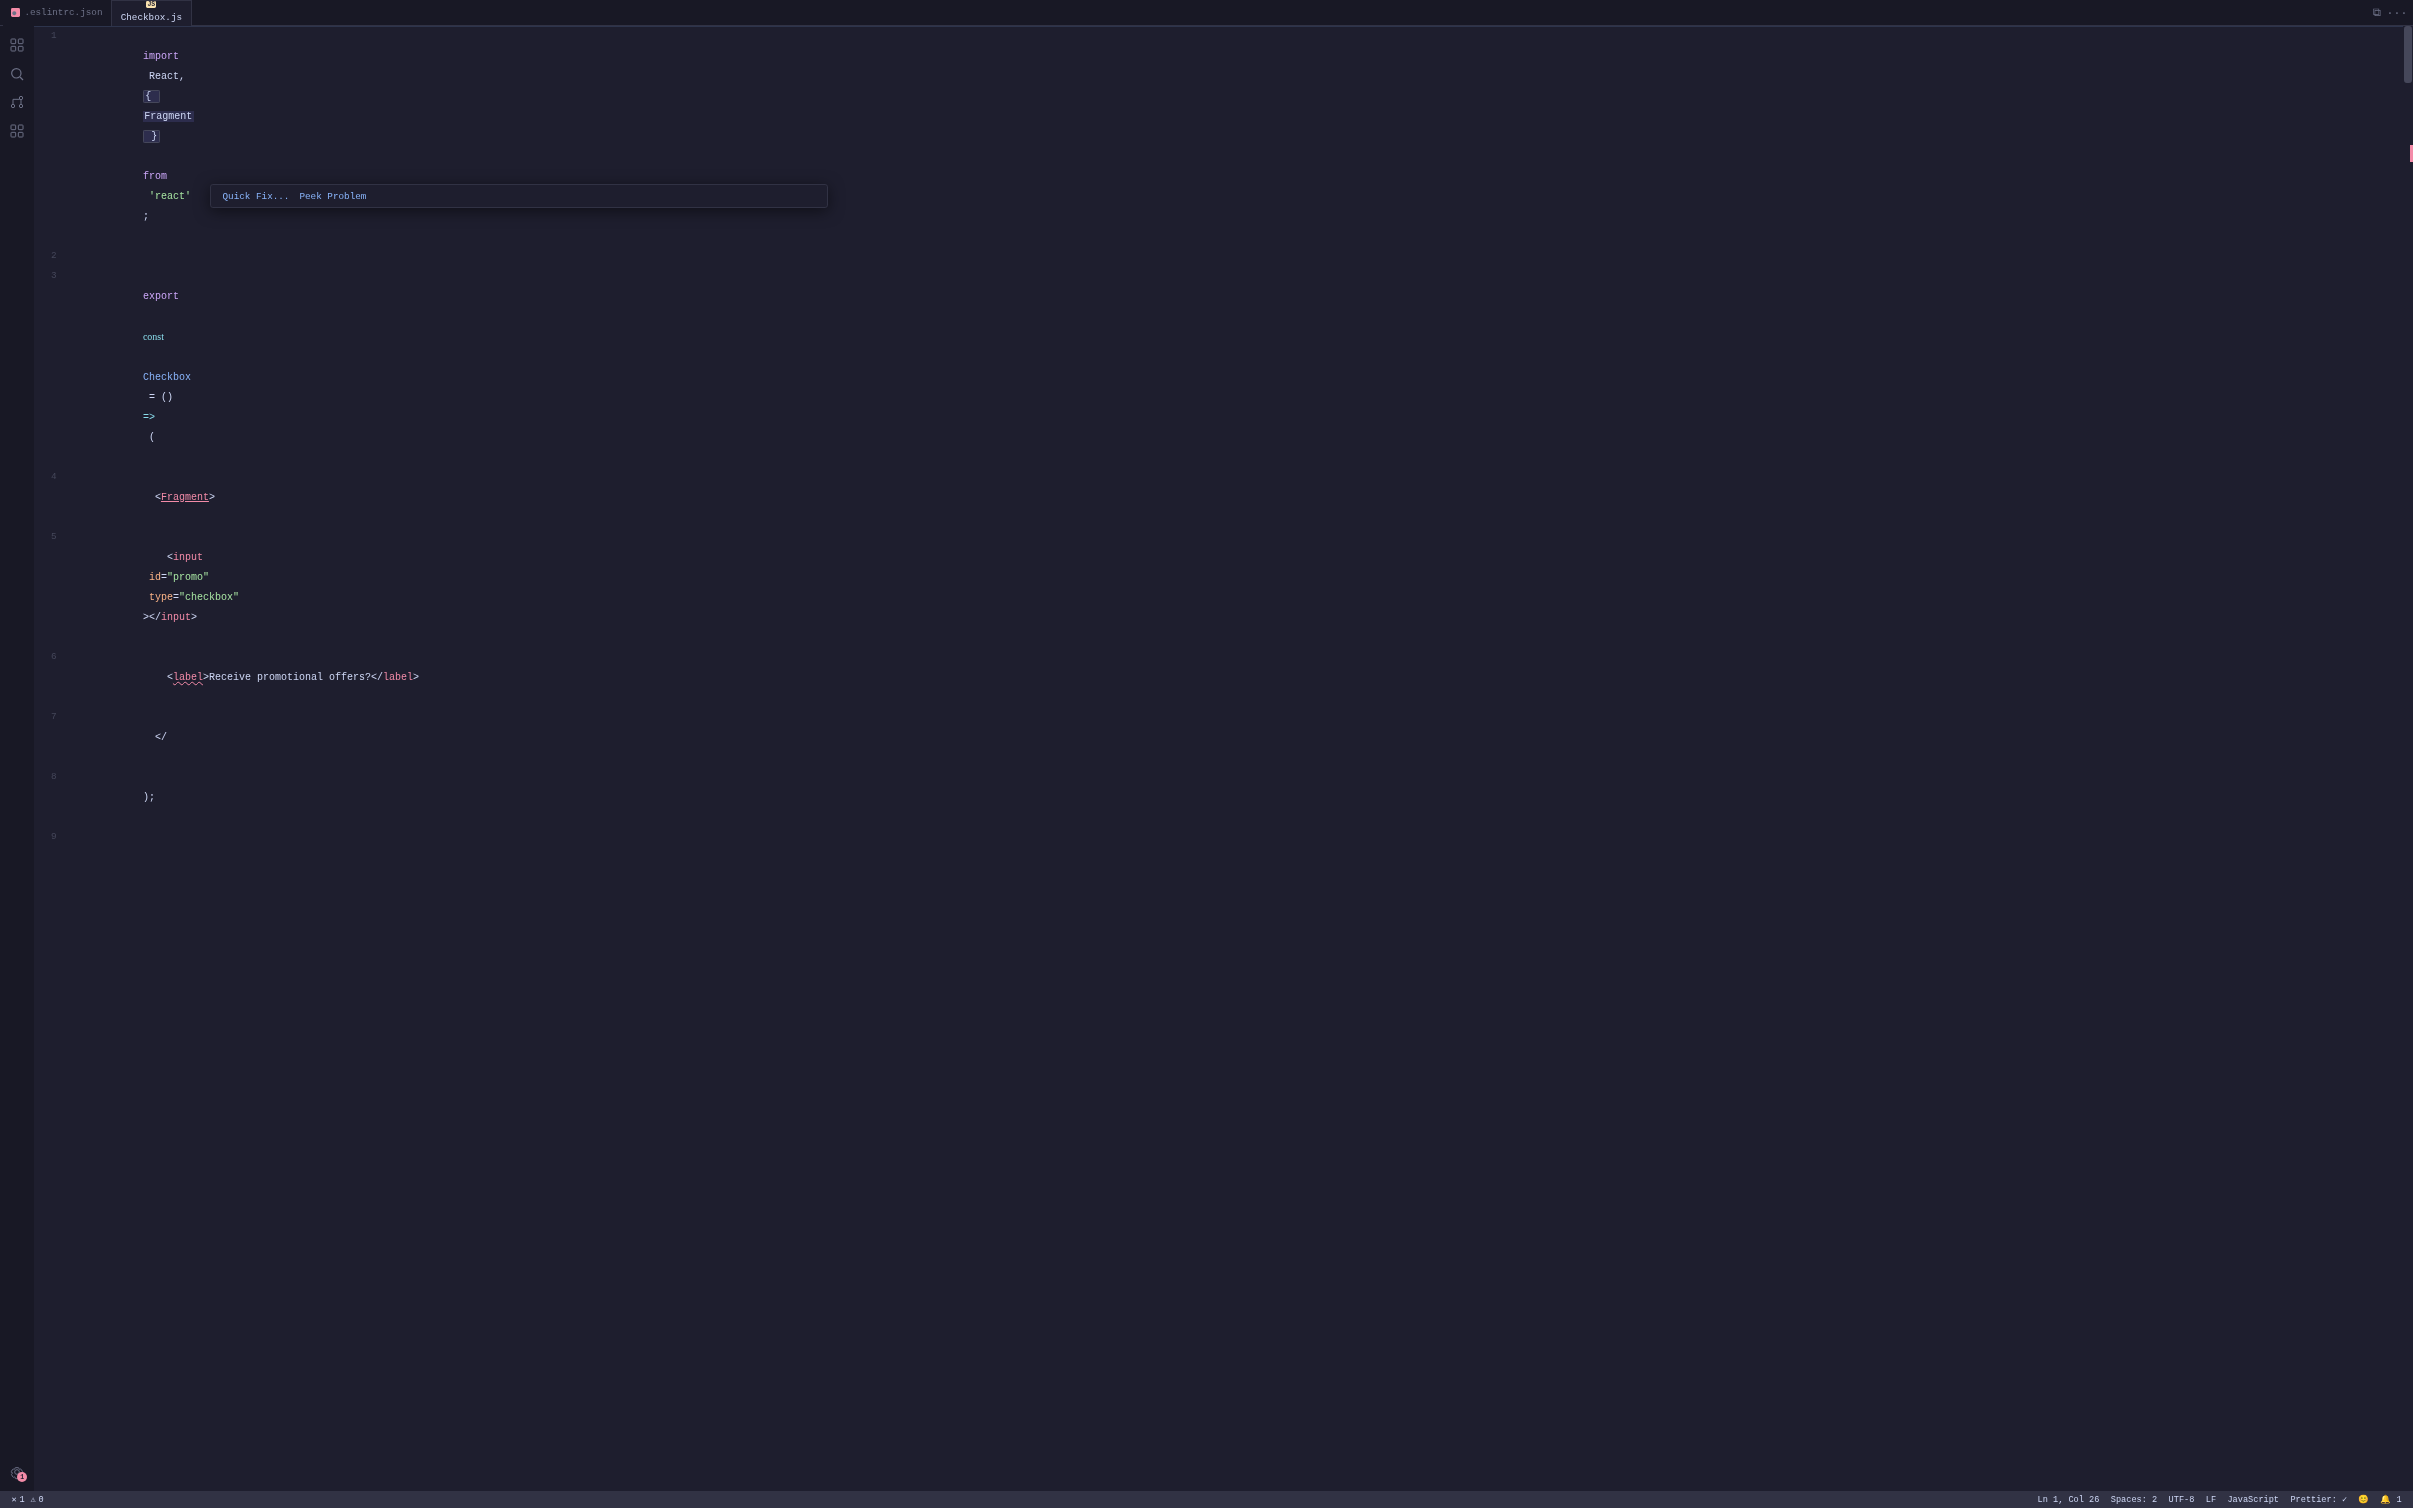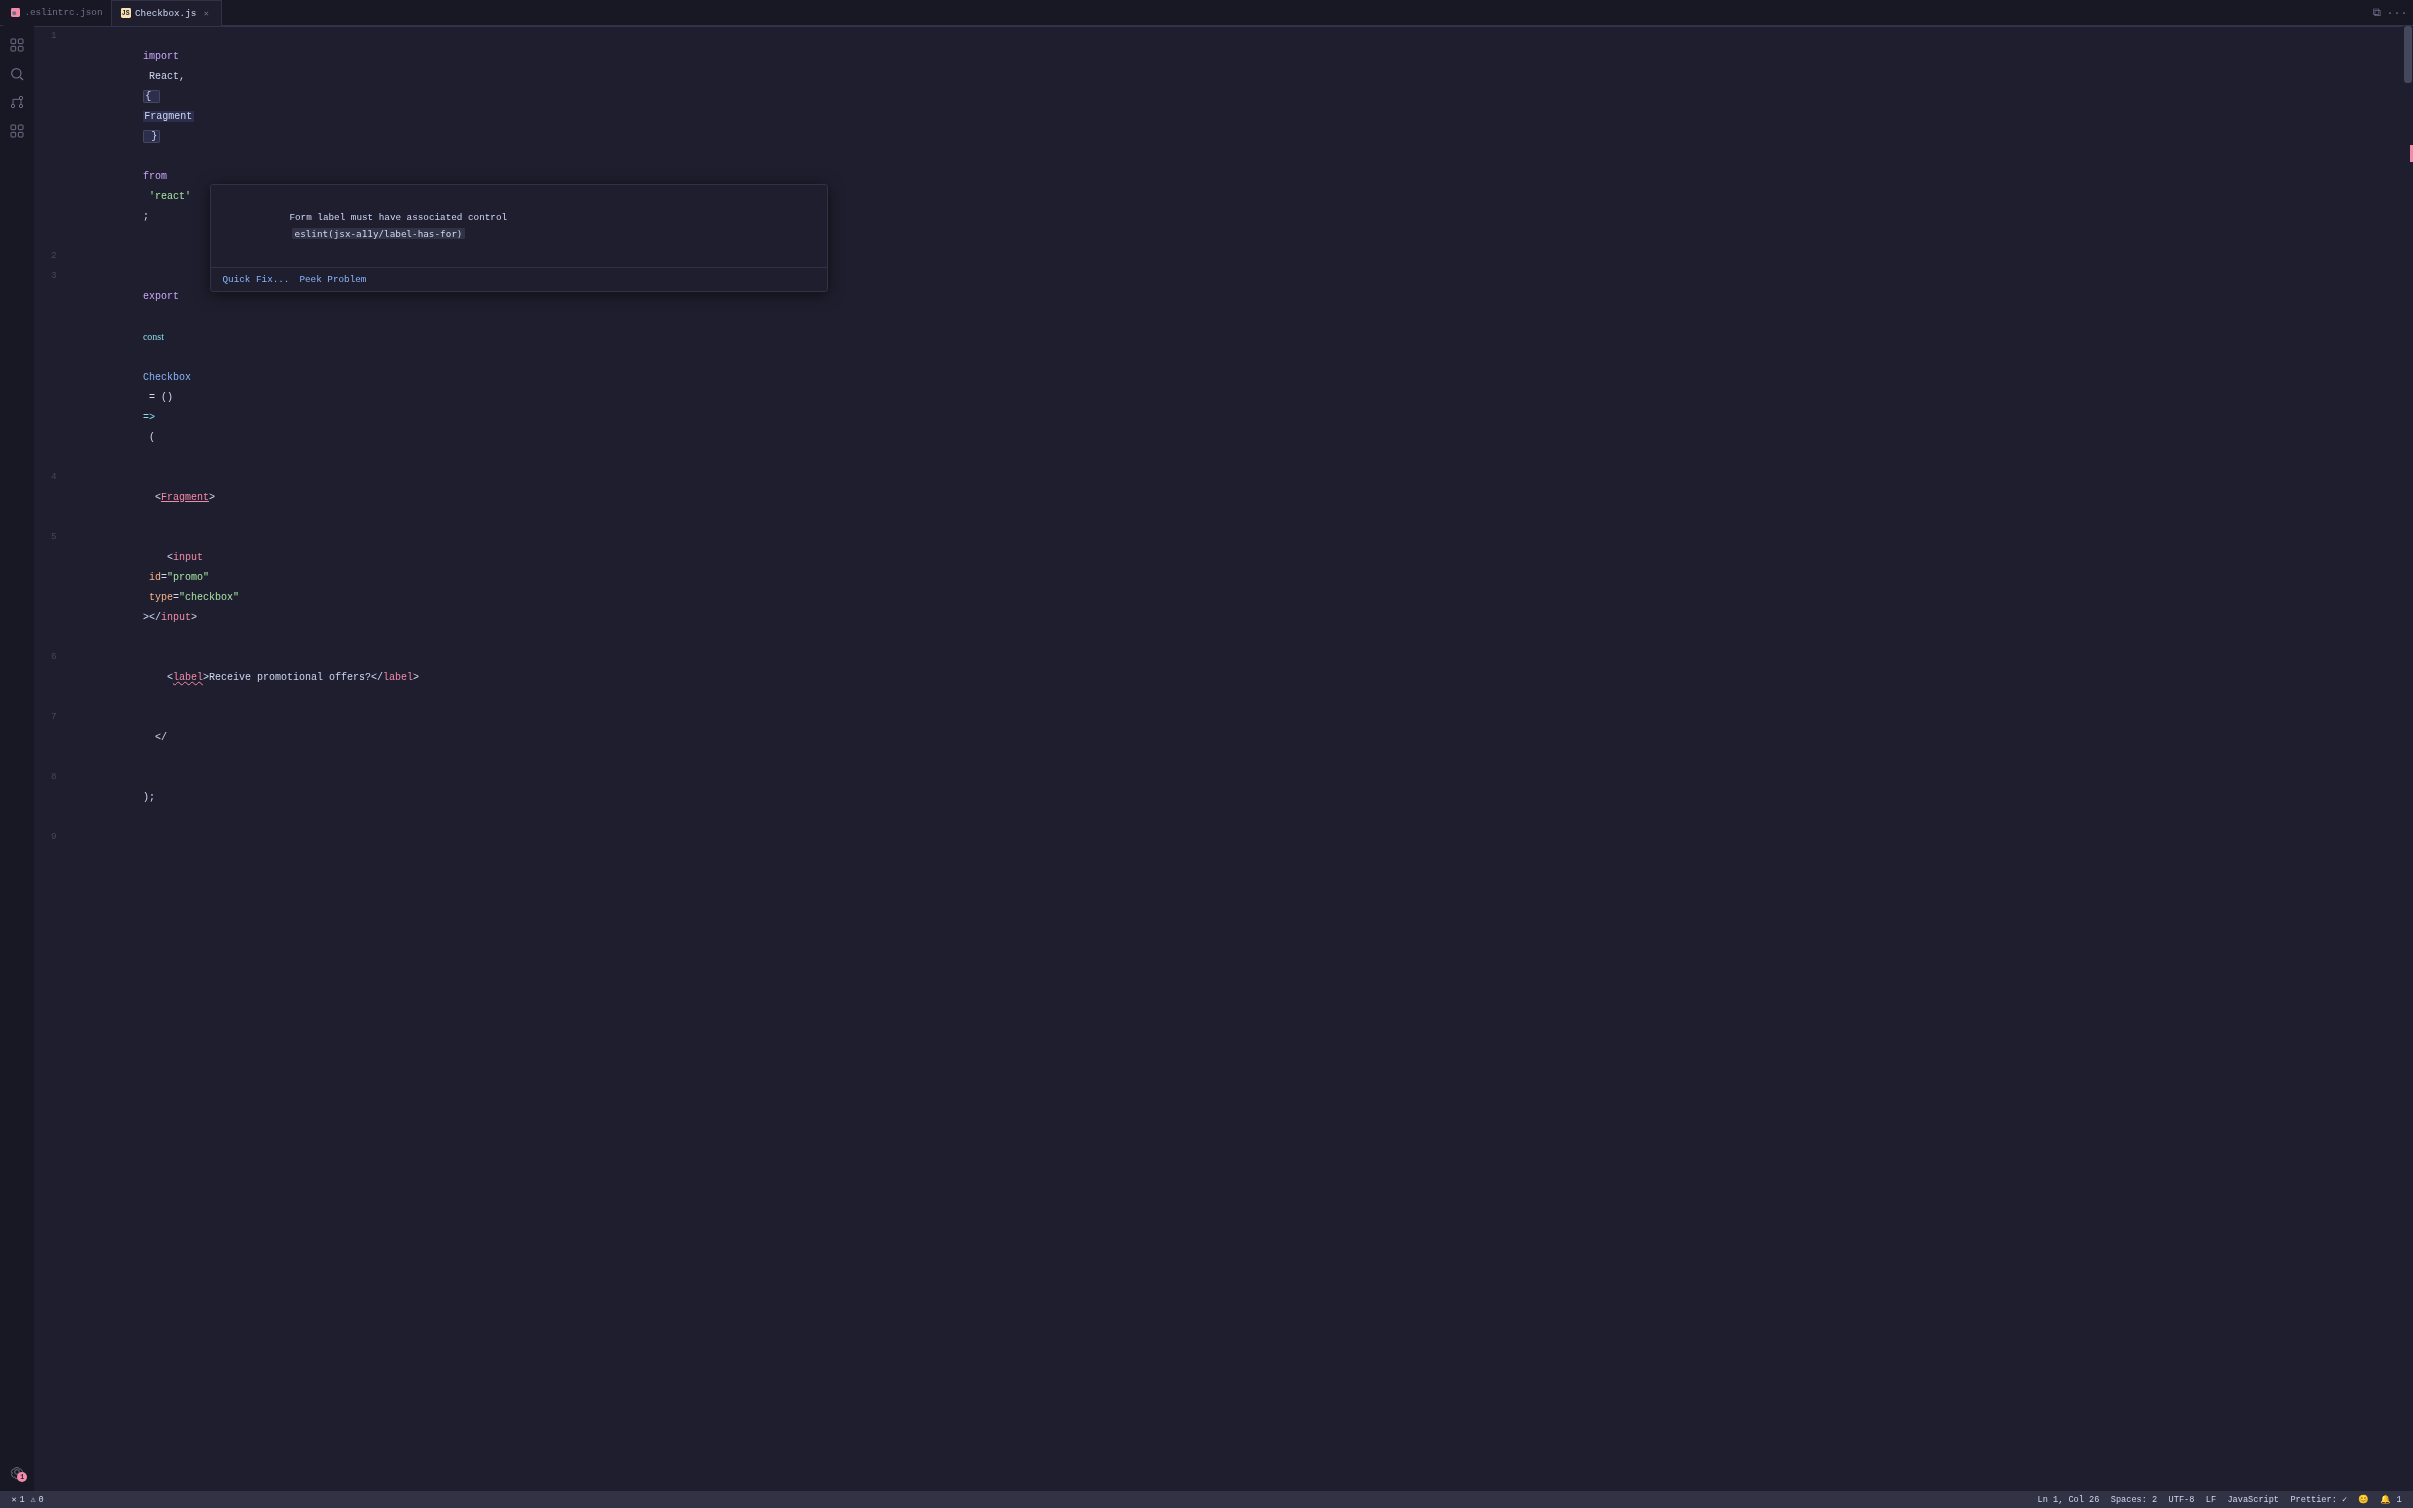--- a/index.html
+++ b/index.html
@@ -47,20 +47,21 @@
       color: #6c7086;
       background: #181825;
     }
 
     .tab.active {
       background: #1e1e2e;
       color: #cdd6f4;
       border-top: 0.7px solid #313244;
       border-left: 0.7px solid #313244;
       border-right: 0.7px solid #313244;
+      flex-direction: column;
     }
 
     .tab-icon {
       width: 8.6px;
       height: 8.6px;
       border-radius: 50%;
       display: inline-block;
     }
 
     .tab-icon.eslint {
@@ -486,26 +487,20 @@
         </div>
 
         <div class="code-line">
           <span class="line-number">9</span>
           <span class="line-content">&nbsp;</span>
         </div>
 
       </div>
 
       <div class="tooltip-popup">
-        <div class="tooltip-error">
-          <div class="tooltip-error-text">
-            <span>Form label must have associated control</span>
-            <span class="code-ref" style="margin-left:2.9px;">eslint(jsx-a11y/label-has-for)</span>
-          </div>
-        </div>
         <div class="tooltip-actions">
           <a class="tooltip-action">Quick Fix...</a>
           <a class="tooltip-action">Peek Problem</a>
         </div>
       </div>
 
       <div class="scrollbar-track">
         <div class="scrollbar-thumb"></div>
         <div class="error-line-indicator"></div>
       </div>

